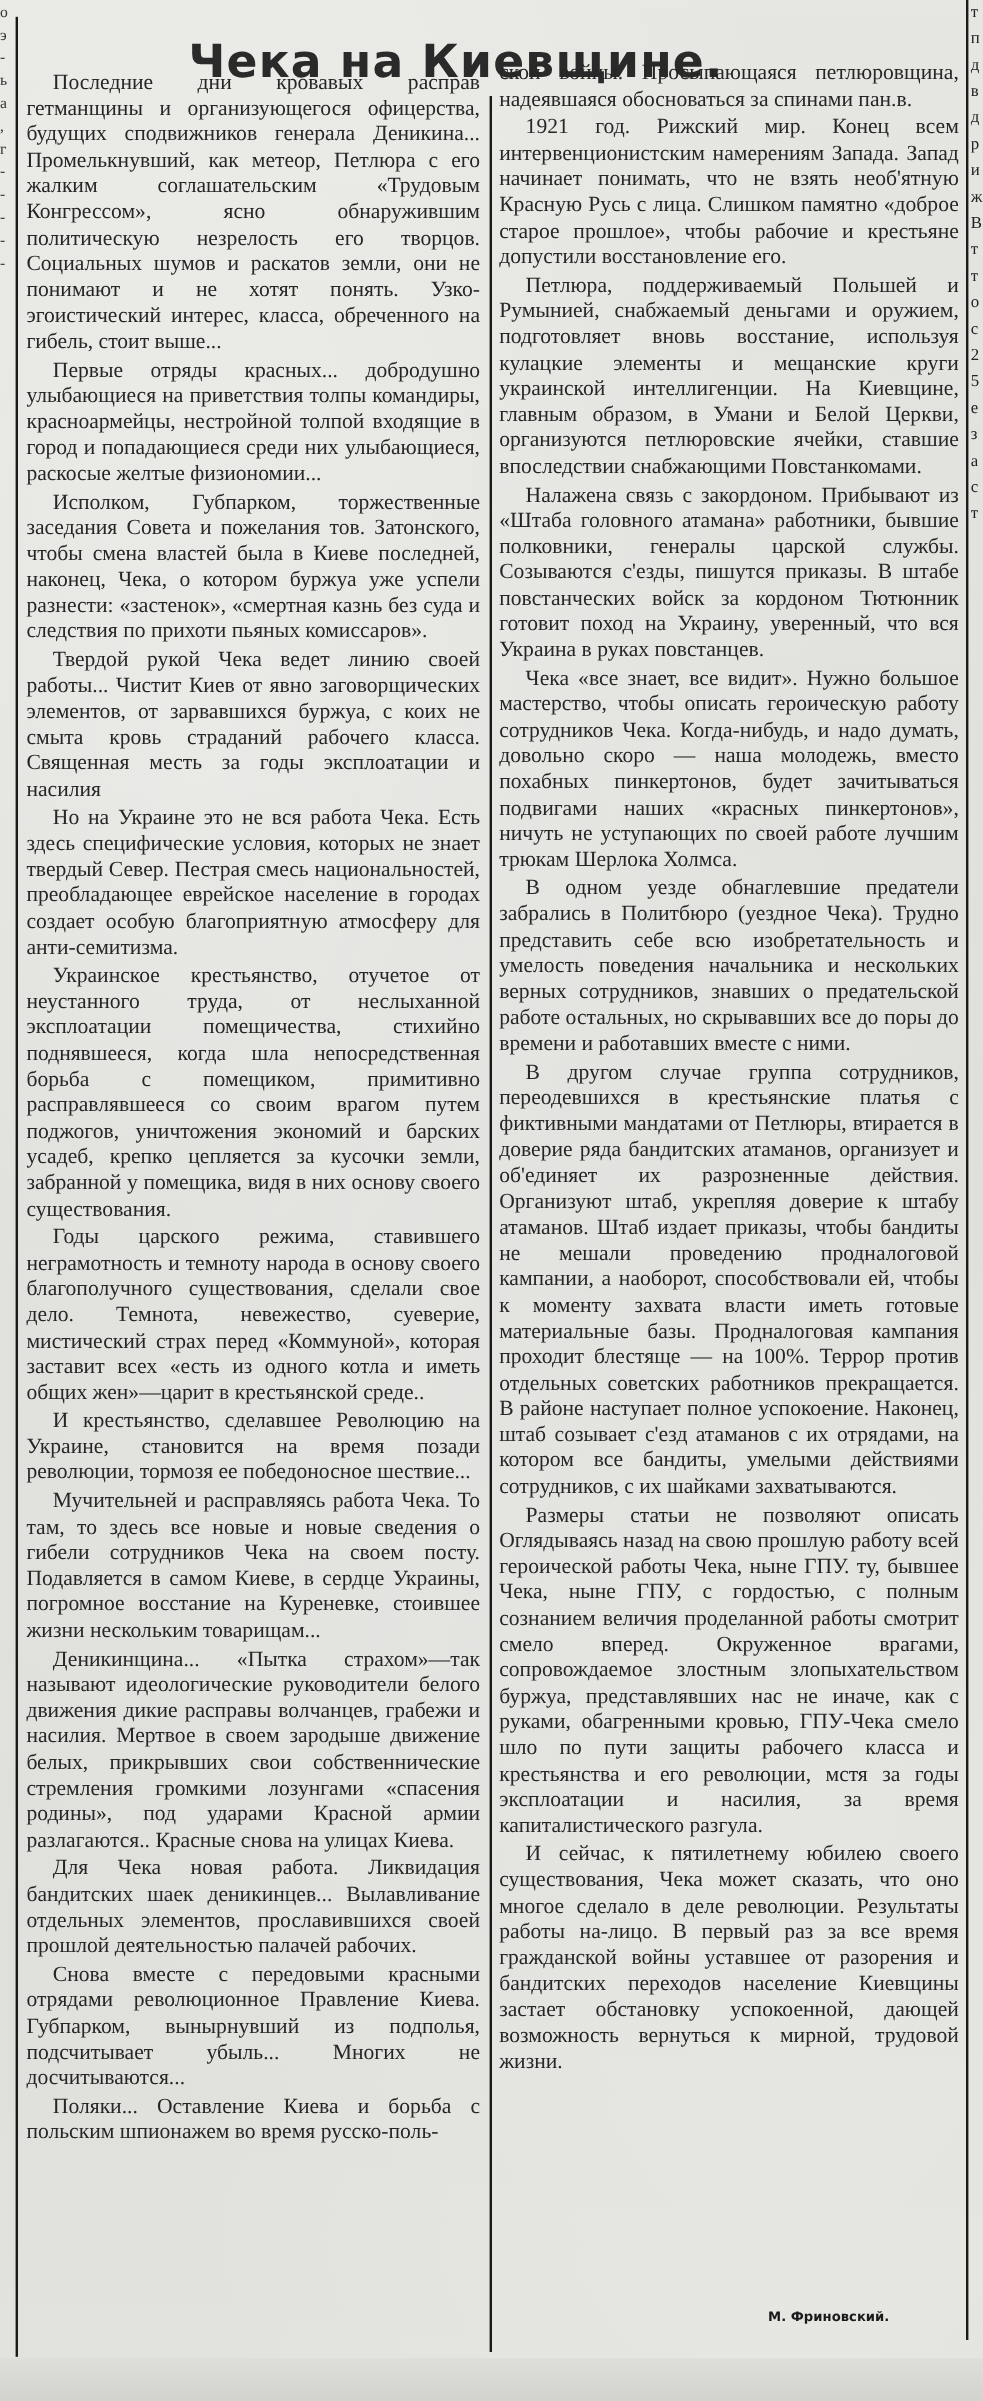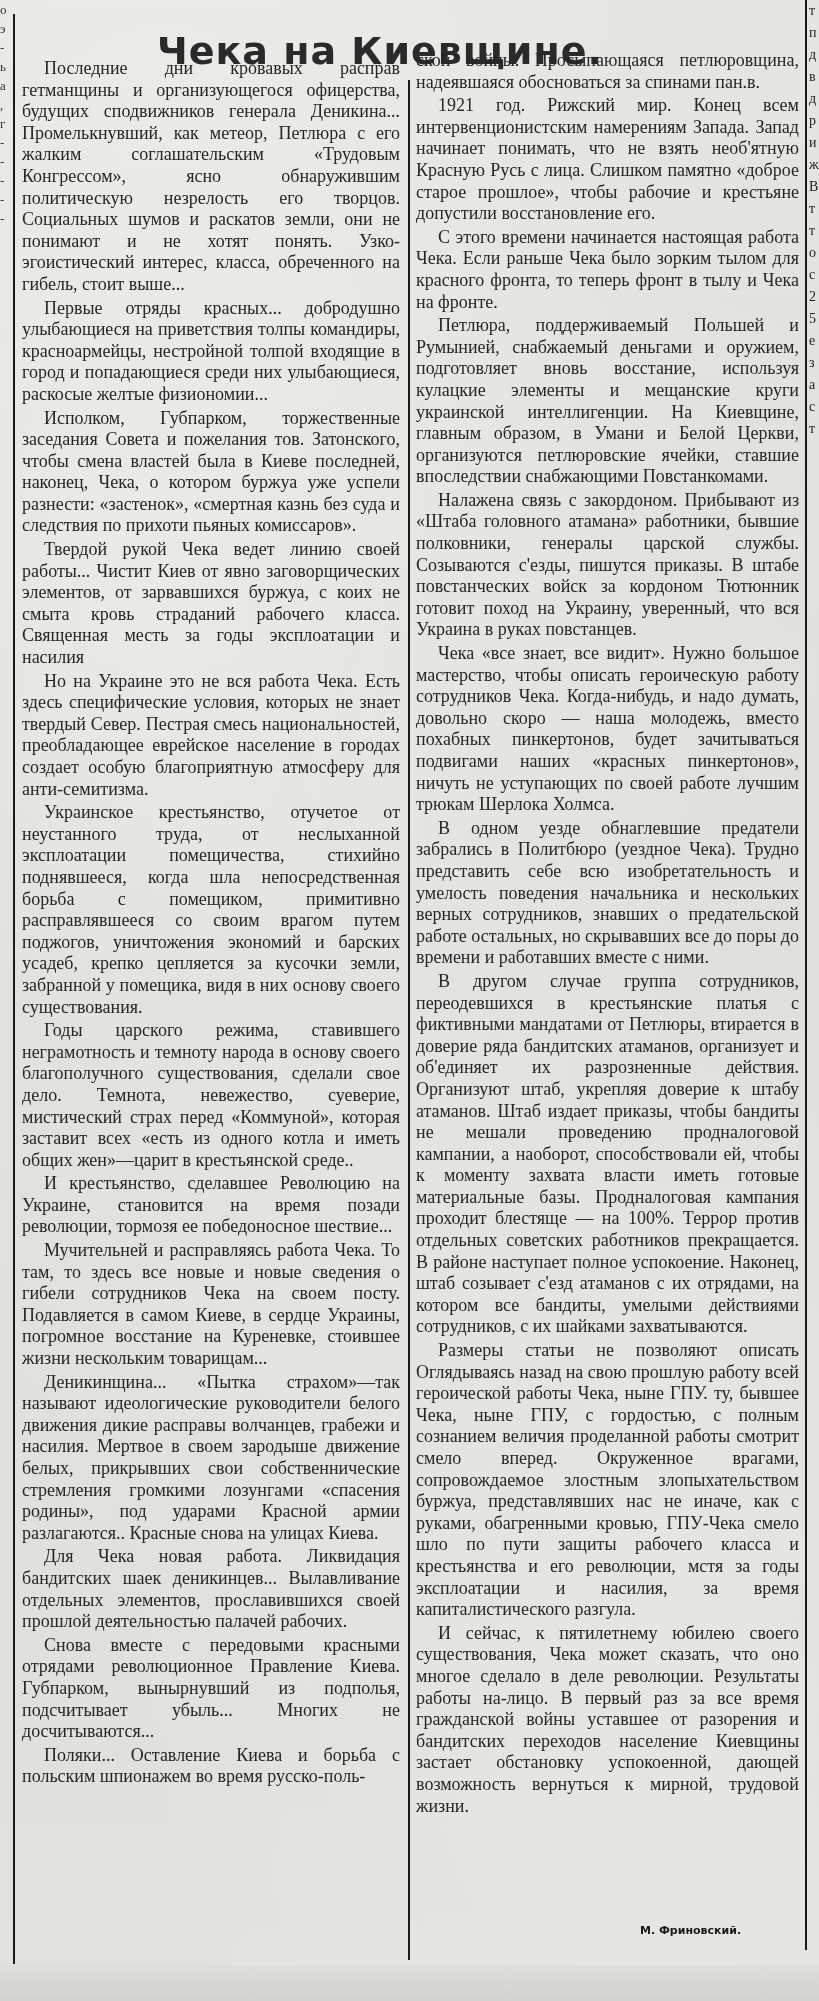--- a/index.html
+++ b/index.html
@@ -140,21 +140,20 @@
       <p>И крестьянство, сделавшее Революцию на Украине, становится на время позади революции, тормозя ее победоносное шествие...</p>
       <p>Мучительней и расправляясь работа Чека. То там, то здесь все новые и новые сведения о гибели сотрудников Чека на своем посту. Подавляется в самом Киеве, в сердце Украины, погромное восстание на Куреневке, стоившее жизни нескольким товарищам...</p>
       <p>Деникинщина... «Пытка страхом»—так называют идеологические руководители белого движения дикие расправы волчанцев, грабежи и насилия. Мертвое в своем зародыше движение белых, прикрывших свои собственнические стремления громкими лозунгами «спасения родины», под ударами Красной армии разлагаются.. Красные снова на улицах Киева.</p>
       <p>Для Чека новая работа. Ликвидация бандитских шаек деникинцев... Вылавливание отдельных элементов, прославившихся своей прошлой деятельностью палачей рабочих.</p>
       <p>Снова вместе с передовыми красными отрядами революционное Правление Киева. Губпарком, вынырнувший из подполья, подсчитывает убыль... Многих не досчитываются...</p>
       <p>Поляки... Оставление Киева и борьба с польским шпионажем во время русско-поль-</p>
     </div>
   <div class="column col-right" id="col-right">
       <p class="cont">ской войны. Просыпающаяся петлюровщина, надеявшаяся обосноваться за спинами пан.в.</p>
       <p>1921 год. Рижский мир. Конец всем интервенционистским намерениям Запада. Запад начинает понимать, что не взять необ'ятную Красную Русь с лица. Слишком памятно «доброе старое прошлое», чтобы рабочие и крестьяне допустили восстановление его.</p>
-      <p>С этого времени начинается настоящая работа Чека. Если раньше Чека было зорким тылом для красного фронта, то теперь фронт в тылу и Чека на фронте.</p>
       <p>Петлюра, поддерживаемый Польшей и Румынией, снабжаемый деньгами и оружием, подготовляет вновь восстание, используя кулацкие элементы и мещанские круги украинской интеллигенции. На Киевщине, главным образом, в Умани и Белой Церкви, организуются петлюровские ячейки, ставшие впоследствии снабжающими Повстанкомами.</p>
       <p>Налажена связь с закордоном. Прибывают из «Штаба головного атамана» работники, бывшие полковники, генералы царской службы. Созываются с'езды, пишутся приказы. В штабе повстанческих войск за кордоном Тютюнник готовит поход на Украину, уверенный, что вся Украина в руках повстанцев.</p>
       <p>Чека «все знает, все видит». Нужно большое мастерство, чтобы описать героическую работу сотрудников Чека. Когда-нибудь, и надо думать, довольно скоро — наша молодежь, вместо похабных пинкертонов, будет зачитываться подвигами наших «красных пинкертонов», ничуть не уступающих по своей работе лучшим трюкам Шерлока Холмса.</p>
       <p>В одном уезде обнаглевшие предатели забрались в Политбюро (уездное Чека). Трудно представить себе всю изобретательность и умелость поведения начальника и нескольких верных сотрудников, знавших о предательской работе остальных, но скрывавших все до поры до времени и работавших вместе с ними.</p>
       <p>В другом случае группа сотрудников, переодевшихся в крестьянские платья с фиктивными мандатами от Петлюры, втирается в доверие ряда бандитских атаманов, организует и об'единяет их разрозненные действия. Организуют штаб, укрепляя доверие к штабу атаманов. Штаб издает приказы, чтобы бандиты не мешали проведению продналоговой кампании, а наоборот, способствовали ей, чтобы к моменту захвата власти иметь готовые материальные базы. Продналоговая кампания проходит блестяще — на 100%. Террор против отдельных советских работников прекращается. В районе наступает полное успокоение. Наконец, штаб созывает с'езд атаманов с их отрядами, на котором все бандиты, умелыми действиями сотрудников, с их шайками захватываются.</p>
       <p>Размеры статьи не позволяют описать Оглядываясь назад на свою прошлую работу всей героической работы Чека, ныне ГПУ. ту, бывшее Чека, ныне ГПУ, с гордостью, с полным сознанием величия проделанной работы смотрит смело вперед. Окруженное врагами, сопровождаемое злостным злопыхательством буржуа, представлявших нас не иначе, как с руками, обагренными кровью, ГПУ-Чека смело шло по пути защиты рабочего класса и крестьянства и его революции, мстя за годы эксплоатации и насилия, за время капиталистического разгула.</p>
       <p>И сейчас, к пятилетнему юбилею своего существования, Чека может сказать, что оно многое сделало в деле революции. Результаты работы на-лицо. В первый раз за все время гражданской войны уставшее от разорения и бандитских переходов население Киевщины застает обстановку успокоенной, дающей возможность вернуться к мирной, трудовой жизни.</p>
     </div>
 
   <div class="signature">М. Фриновский.</div>

